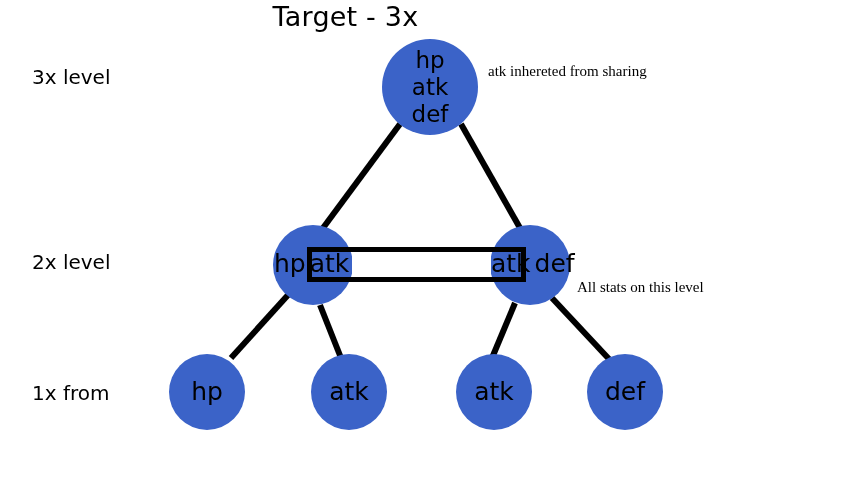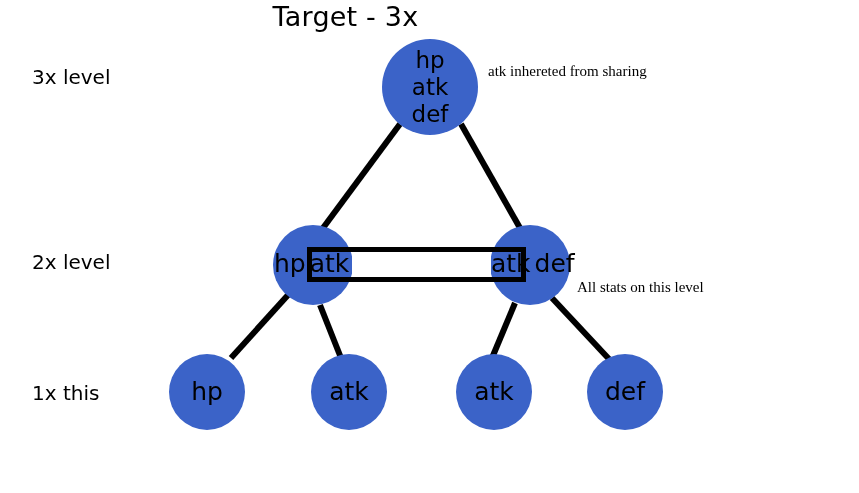--- a/index.html
+++ b/index.html
@@ -144,21 +144,21 @@
     <line x1="320" y1="305" x2="341" y2="358" stroke="#000000" stroke-width="6"></line>
 
     <line x1="515" y1="303" x2="492" y2="358" stroke="#000000" stroke-width="6"></line>
     <line x1="552" y1="298" x2="609" y2="359" stroke="#000000" stroke-width="6"></line>
   </svg>
 
   <div class="diagram-title">Target - 3x</div>
 
   <div class="level-label lv3">3x level</div>
   <div class="level-label lv2">2x level</div>
-  <div class="level-label lv1">1x this</div>
+  <div class="level-label lv1">1x from</div>
 
   <div class="note note-3x">
     <span class="note-line">atk inhereted from sharing</span>
   </div>
 
   <div class="note note-2x">
     <span class="note-line">All stats on this level</span>
   </div>
 
   <div class="node node-top">

